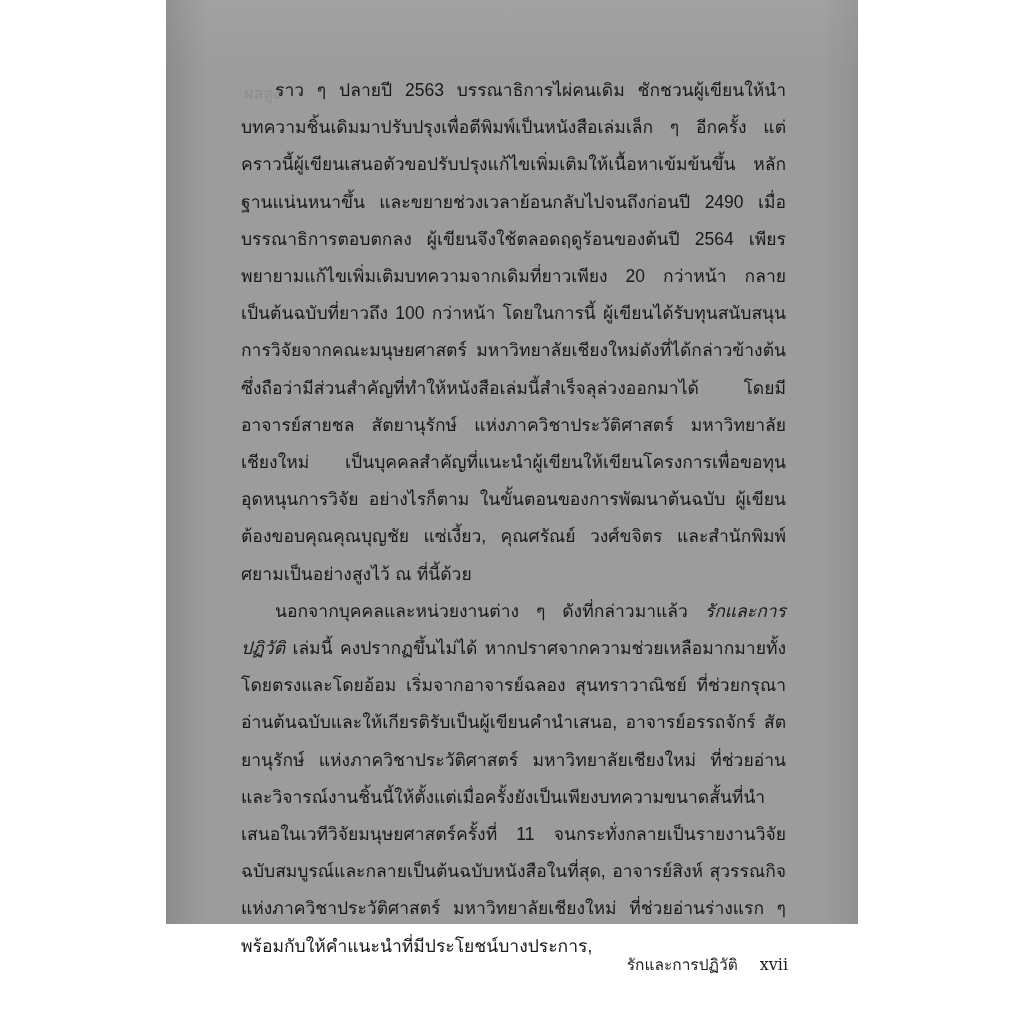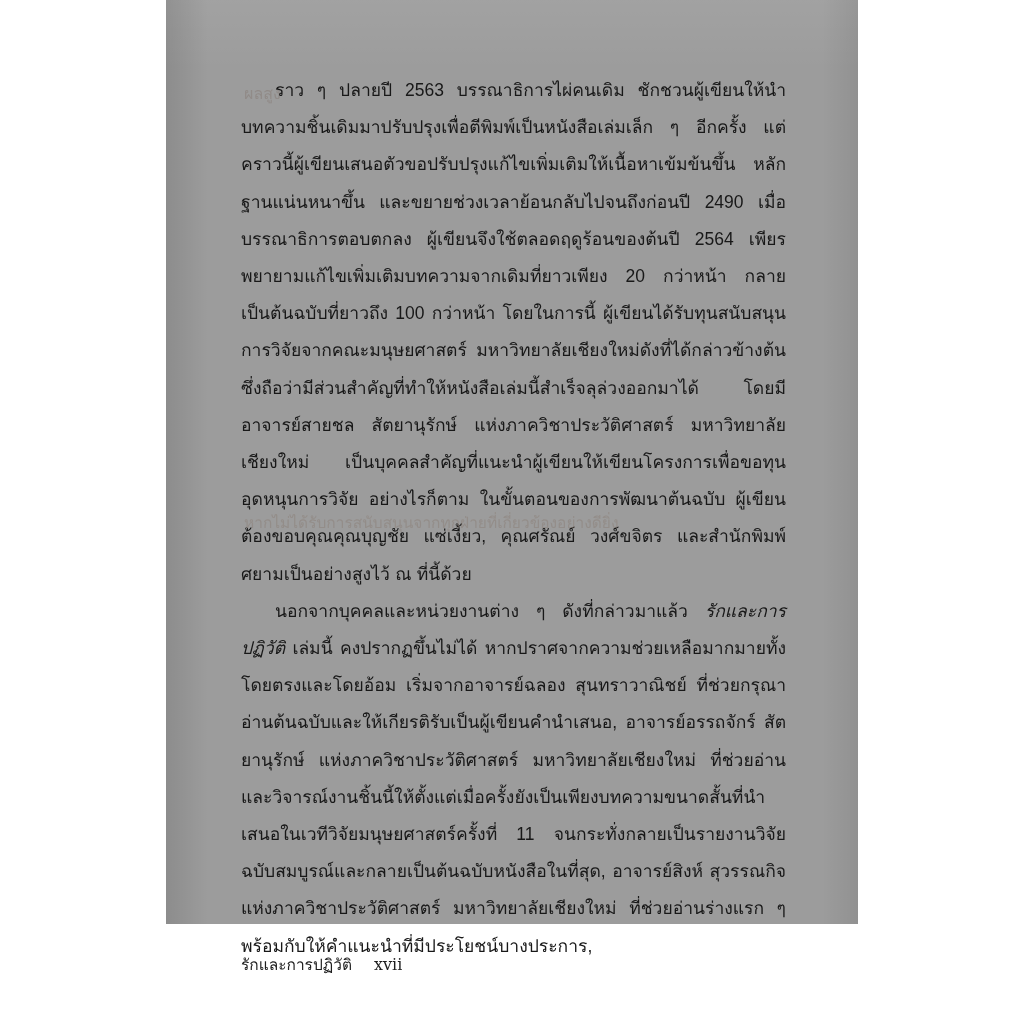--- a/index.html
+++ b/index.html
@@ -84,20 +84,21 @@
     line-height: 31px;
   }
   .footer {
     position: absolute;
     left: 75px;
     right: 70px;
     top: 952px;
     font-family: "DejaVu Sans", "Liberation Sans", sans-serif;
     font-size: 15.5px;
     color: #1d1d1d;
+    text-align: right;
     letter-spacing: 0px;
   }
   .footer .foot-title {
     margin-right: 22px;
   }
   .footer .foot-num {
     font-family: "DejaVu Serif", "Liberation Serif", serif;
     font-size: 16px;
   }
 </style>
@@ -108,19 +109,18 @@
   <div class="book-page">
     <div class="page-shade"></div>
 
     <div class="ghost-a">ผลสูง</div>
 
     <div class="text-block">
       <p class="para">ราว ๆ ปลายปี 2563 บรรณาธิการไผ่คนเดิม ชักชวนผู้เขียนให้นำบทความชิ้นเดิมมาปรับปรุงเพื่อตีพิมพ์เป็นหนังสือเล่มเล็ก ๆ อีกครั้ง แต่คราวนี้ผู้เขียนเสนอตัวขอปรับปรุงแก้ไขเพิ่มเติมให้เนื้อหาเข้มข้นขึ้น หลักฐานแน่นหนาขึ้น และขยายช่วงเวลาย้อนกลับไปจนถึงก่อนปี 2490 เมื่อบรรณาธิการตอบตกลง ผู้เขียนจึงใช้ตลอดฤดูร้อนของต้นปี 2564 เพียรพยายามแก้ไขเพิ่มเติมบทความจากเดิมที่ยาวเพียง 20 กว่าหน้า กลายเป็นต้นฉบับที่ยาวถึง 100 กว่าหน้า โดยในการนี้ ผู้เขียนได้รับทุนสนับสนุนการวิจัยจากคณะมนุษยศาสตร์ มหาวิทยาลัยเชียงใหม่ดังที่ได้กล่าวข้างต้น ซึ่งถือว่ามีส่วนสำคัญที่ทำให้หนังสือเล่มนี้สำเร็จลุล่วงออกมาได้ โดยมีอาจารย์สายชล สัตยานุรักษ์ แห่งภาควิชาประวัติศาสตร์ มหาวิทยาลัยเชียงใหม่ เป็นบุคคลสำคัญที่แนะนำผู้เขียนให้เขียนโครงการเพื่อขอทุนอุดหนุนการวิจัย อย่างไรก็ตาม ในขั้นตอนของการพัฒนาต้นฉบับ ผู้เขียนต้องขอบคุณคุณบุญชัย แซ่เงี้ยว, คุณศรัณย์ วงศ์ขจิตร และสำนักพิมพ์ศยามเป็นอย่างสูงไว้ ณ ที่นี้ด้วย</p>
       <p class="para"><span>นอกจากบุคคลและหน่วยงานต่าง ๆ ดังที่กล่าวมาแล้ว </span><span class="ital">รักและการปฏิวัติ</span><span> เล่มนี้ คงปรากฏขึ้นไม่ได้ หากปราศจากความช่วยเหลือมากมายทั้งโดยตรงและโดยอ้อม เริ่มจากอาจารย์ฉลอง สุนทราวาณิชย์ ที่ช่วยกรุณาอ่านต้นฉบับและให้เกียรติรับเป็นผู้เขียนคำนำเสนอ, อาจารย์อรรถจักร์ สัตยานุรักษ์ แห่งภาควิชาประวัติศาสตร์ มหาวิทยาลัยเชียงใหม่ ที่ช่วยอ่านและวิจารณ์งานชิ้นนี้ให้ตั้งแต่เมื่อครั้งยังเป็นเพียงบทความขนาดสั้นที่นำเสนอในเวทีวิจัยมนุษยศาสตร์ครั้งที่ 11 จนกระทั่งกลายเป็นรายงานวิจัยฉบับสมบูรณ์และกลายเป็นต้นฉบับหนังสือในที่สุด, อาจารย์สิงห์ สุวรรณกิจ แห่งภาควิชาประวัติศาสตร์ มหาวิทยาลัยเชียงใหม่ ที่ช่วยอ่านร่างแรก ๆ พร้อมกับให้คำแนะนำที่มีประโยชน์บางประการ,</span></p>
     </div>
 
-    <div class="ghost-b">หากไม่ได้รับการสนับสนุนจากทุกฝ่ายที่เกี่ยวข้องอย่างดียิ่ง</div>
 
     <div class="footer">
       <span class="foot-title">รักและการปฏิวัติ</span><span class="foot-num">xvii</span>
     </div>
   </div>
 </div>
 
 </body></html>

